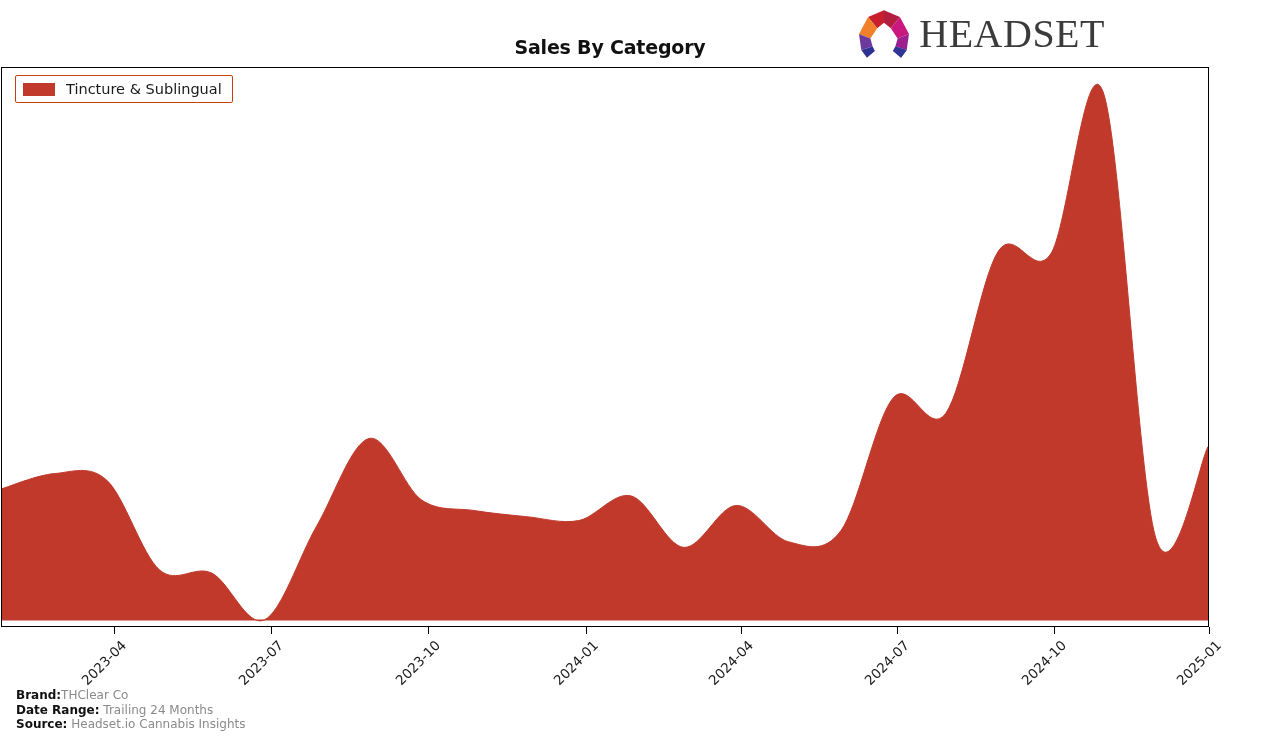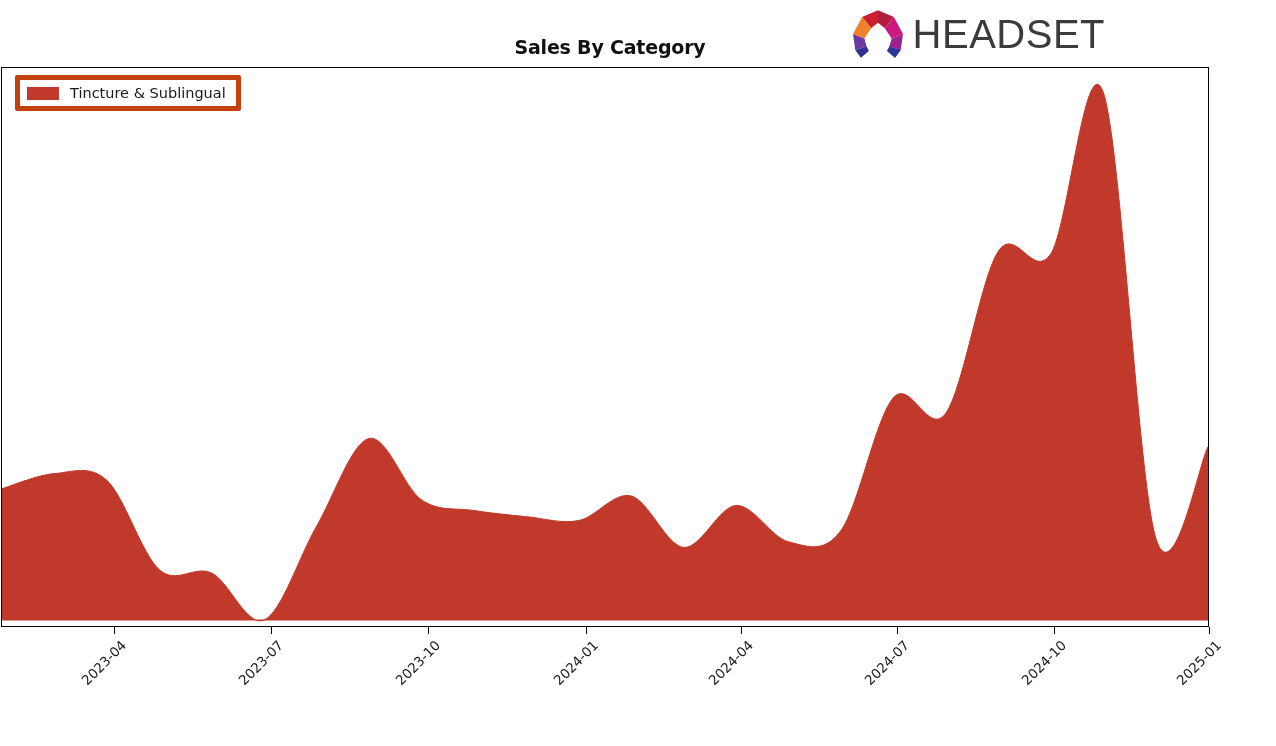--- a/index.html
+++ b/index.html
@@ -45,21 +45,21 @@
     align-items: center;
     gap: 6px;
   }
   .logo-mark { width: 58px; height: 50px; display: block; }
   .logo-text {
     font-size: 40px;
     font-weight: 500;
     color: #3b3b3b;
     letter-spacing: 0.5px;
     line-height: 1;
-    font-family: Liberation Sans, sans-serif;
+    font-family: Liberation Serif, serif;
   }
 
   
   .plot-frame {
     position: absolute;
     left: 1px;
     top: 67px;
     width: 1208px;
     height: 560px;
     border: 1px solid #000000;
@@ -74,21 +74,21 @@
     height: 558px;
     display: block;
   }
 
   
   .legend {
     position: absolute;
     left: 13px;
     top: 7px;
     background: #ffffff;
-    border: 5px solid #c2410c;
+    border: 1px solid #c2410c;
     border-radius: 2px;
     padding: 5px 10px 5px 7px;
     display: flex;
     align-items: center;
     gap: 11px;
     box-shadow: 0 0 0 0 rgba(0,0,0,0);
   }
   .legend-swatch {
     width: 32px;
     height: 13px;
@@ -187,14 +187,25 @@
       <div class="tick" style="left: 740px;"></div>
       <div class="tick-label" style="left: 744px;">2024-04</div>
       <div class="tick" style="left: 896px;"></div>
       <div class="tick-label" style="left: 900px;">2024-07</div>
       <div class="tick" style="left: 1053px;"></div>
       <div class="tick-label" style="left: 1057px;">2024-10</div>
       <div class="tick" style="left: 1208px;"></div>
       <div class="tick-label" style="left: 1212px;">2025-01</div>
     </div>
 
+  <div class="footer">
+    <div class="footer-row">
+      <span class="footer-key">Brand:</span><span class="footer-val">THClear Co</span>
+    </div>
+    <div class="footer-row">
+      <span class="footer-key">Date Range:</span> <span class="footer-val">Trailing 24 Months</span>
+    </div>
+    <div class="footer-row">
+      <span class="footer-key">Source:</span> <span class="footer-val">Headset.io Cannabis Insights</span>
+    </div>
+  </div>
 
 </div>
 
 </body></html>

